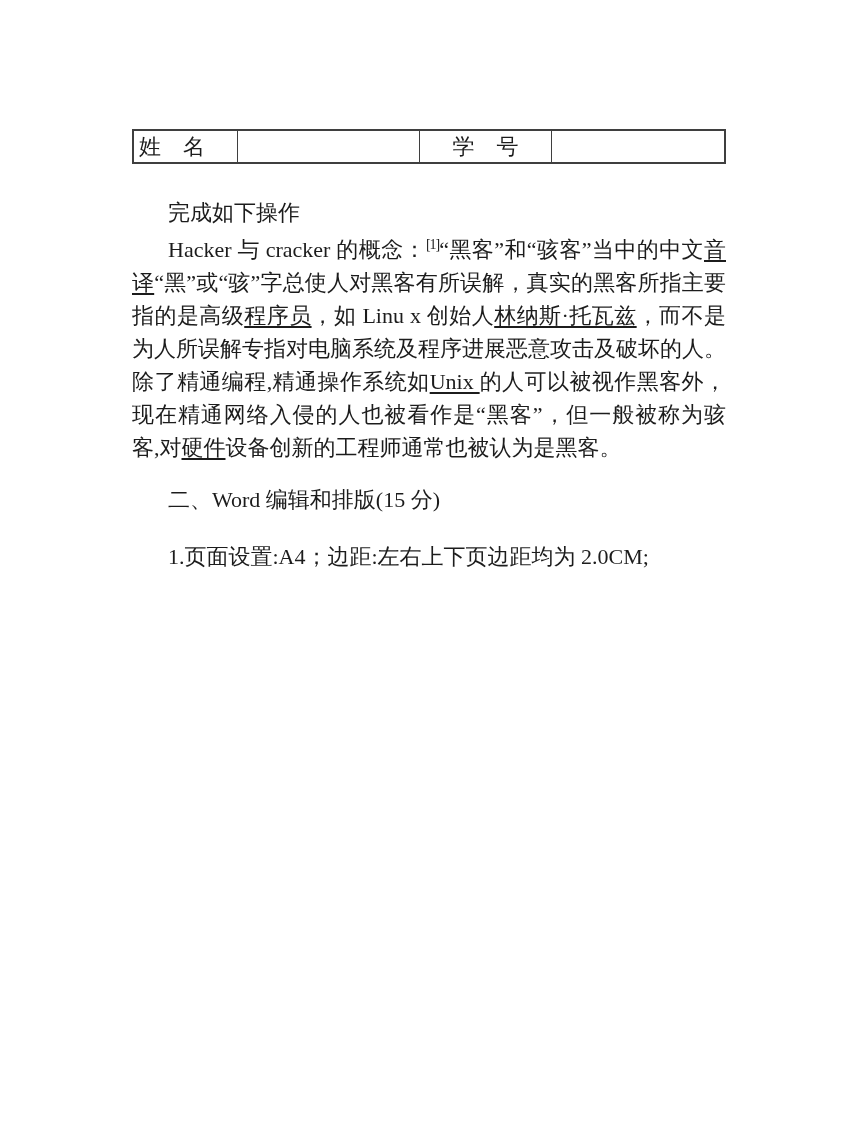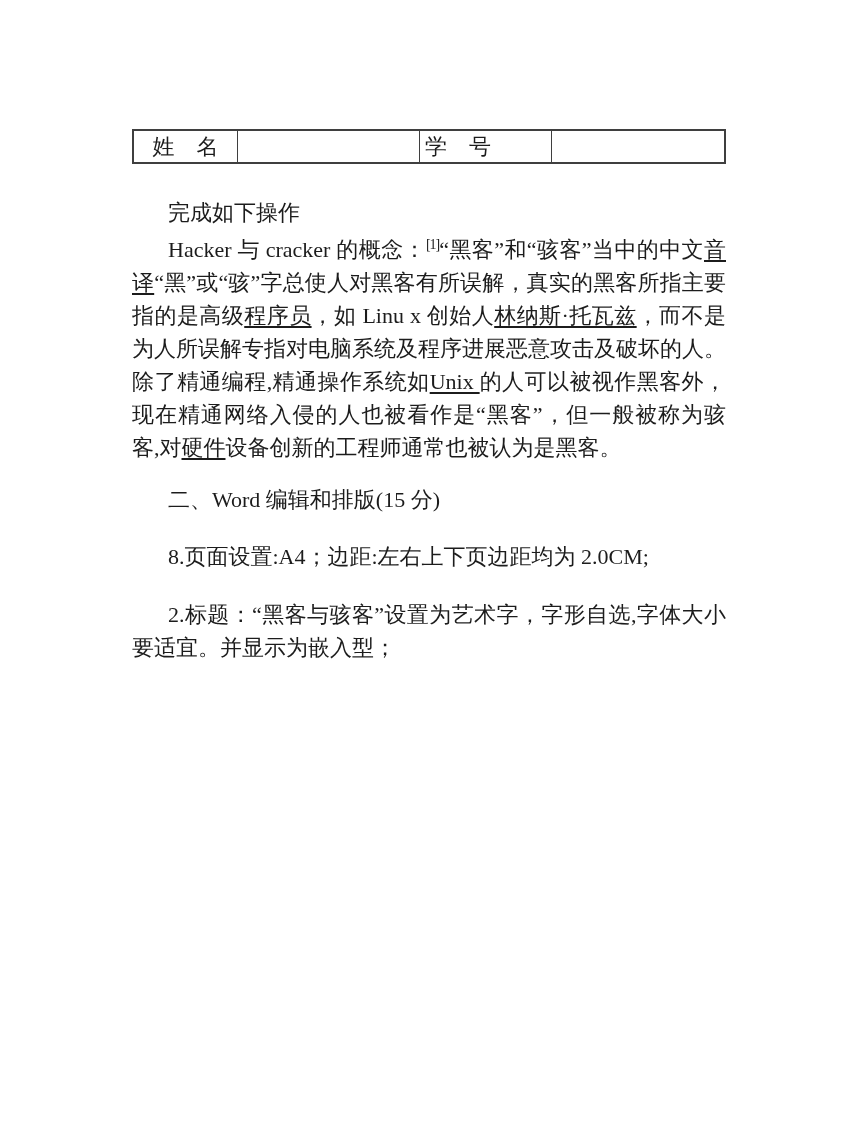--- a/index.html
+++ b/index.html
@@ -26,23 +26,23 @@
   }
   .header-table td {
     border: 1px solid #3f3f3f;
     height: 31px;
     padding: 0 5px;
     font-size: 22px;
     vertical-align: middle;
     white-space: nowrap;
     overflow: hidden;
   }
-  .col-label1 { width: 93px; text-align: center; }
+  .col-label1 { width: 93px; }
   .col-blank1 { width: 171px; }
-  .col-label2 { width: 121px; }
+  .col-label2 { width: 121px; text-align: center; }
   .doc-text {
     font-size: 22px;
     line-height: 33px;
     text-align: justify;
     margin: 0;
   }
   .indent { text-indent: 36px; }
   .doc-title   { margin-top: 32px; }
   .para-1      { margin-top: 4px; font-family: Liberation Serif, serif; }
   .para-2      { margin-top: 22px; }
@@ -78,17 +78,16 @@
   </table>
 
   <p class="doc-text indent doc-title">完成如下操作</p>
 
   <p class="doc-text indent para-1"><span>Hacker 与 cracker 的概念：</span><sup class="fnote">[1]</sup><span>“黑客”和“骇客”当中的中文</span><span class="u">音译</span><span>“黑”或“骇”字总使人对黑客有所误解，真实的黑客所指主要指的是高级</span><span class="u">程序员</span><span>，如 Linu x 创始人</span><span class="u">林纳斯·托瓦兹</span><span>，而不是为人所误解专指对电脑系统及程序进展恶意攻击及破坏的人。除了精通编程,精通操作系统如</span><span class="u">Unix </span><span>的人可以被视作黑客外，现在精通网络入侵的人也被看作是“黑客”，但一般被称为骇客,对</span><span class="u">硬件</span><span>设备创新的工程师通常也被认为是黑客。</span></p>
 
 
   <p class="doc-text indent section-heading">二、Word 编辑和排版(15 分)</p>
 
 
-  <p class="doc-text indent instr-1">8.页面设置:A4；边距:左右上下页边距均为 2.0CM;</p>
+  <p class="doc-text indent instr-1">1.页面设置:A4；边距:左右上下页边距均为 2.0CM;</p>
 
-  <p class="doc-text indent instr-2">2.标题：“黑客与骇客”设置为艺术字，字形自选,字体大小要适宜。并显示为嵌入型；</p>
 
 </div>
 
 </body></html>

